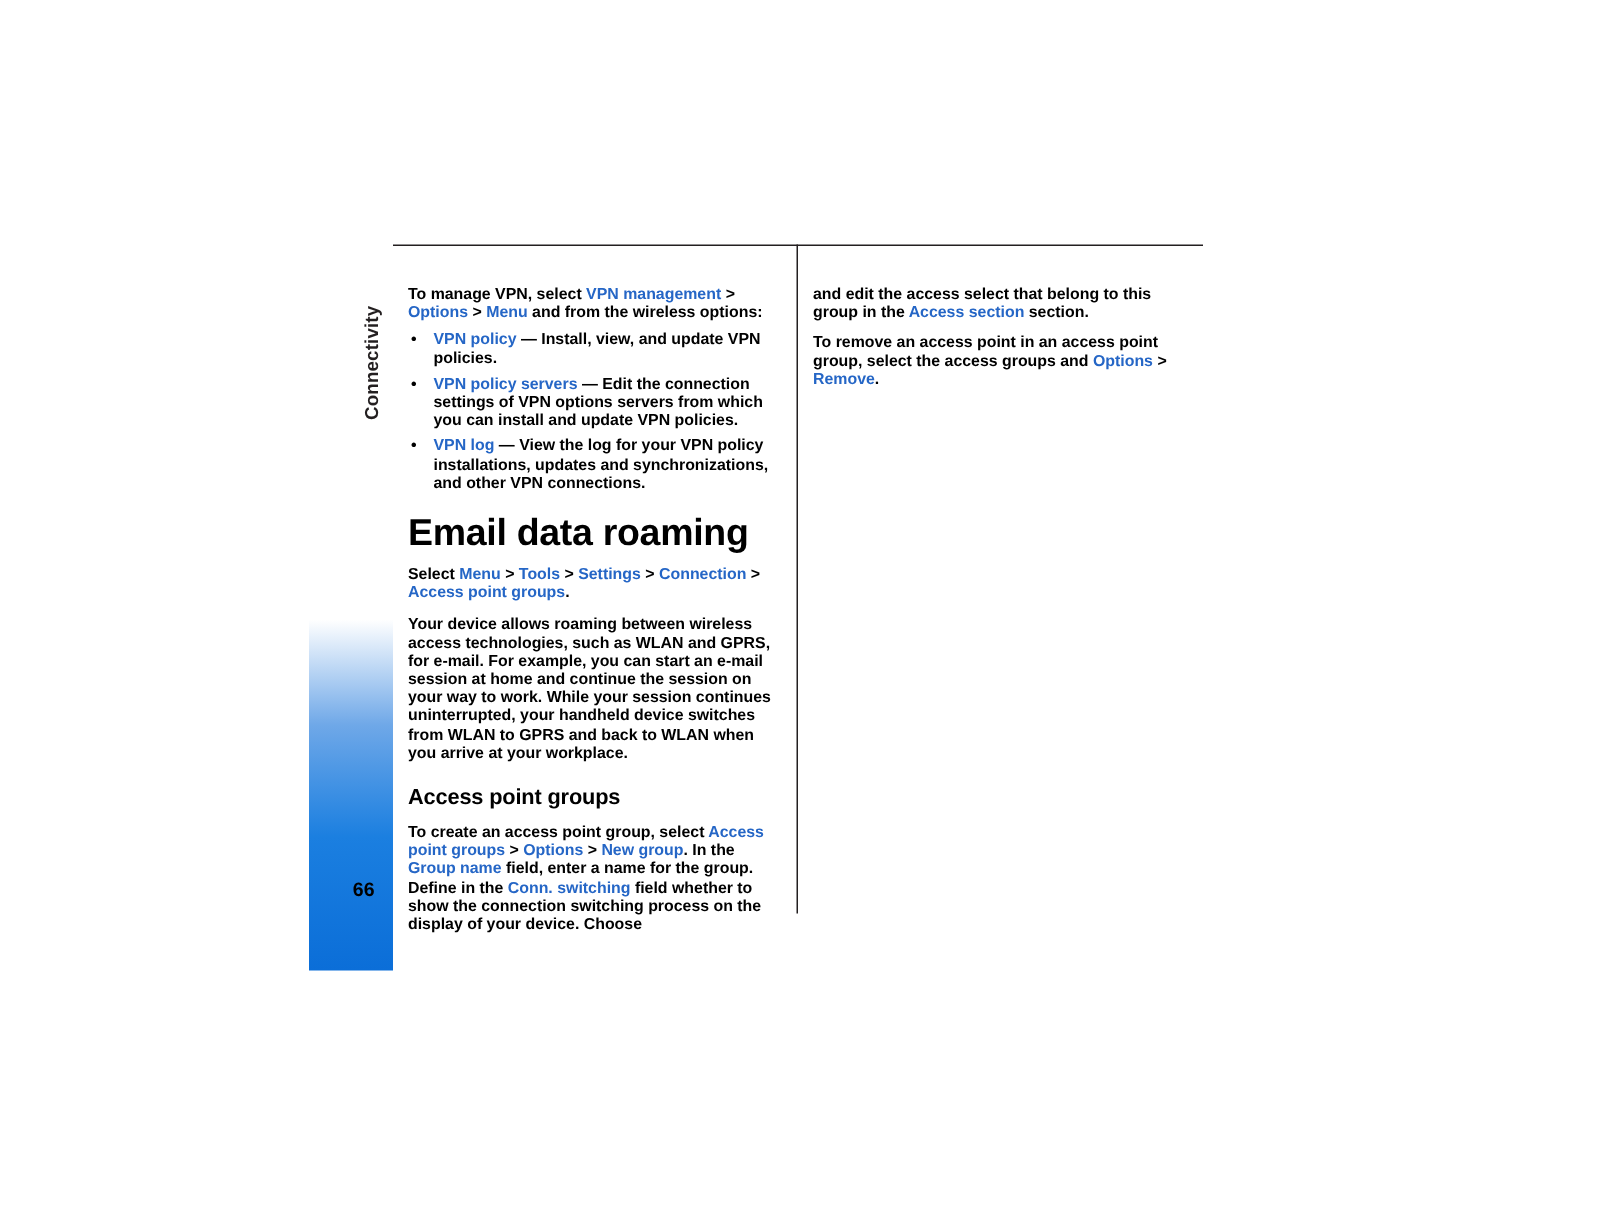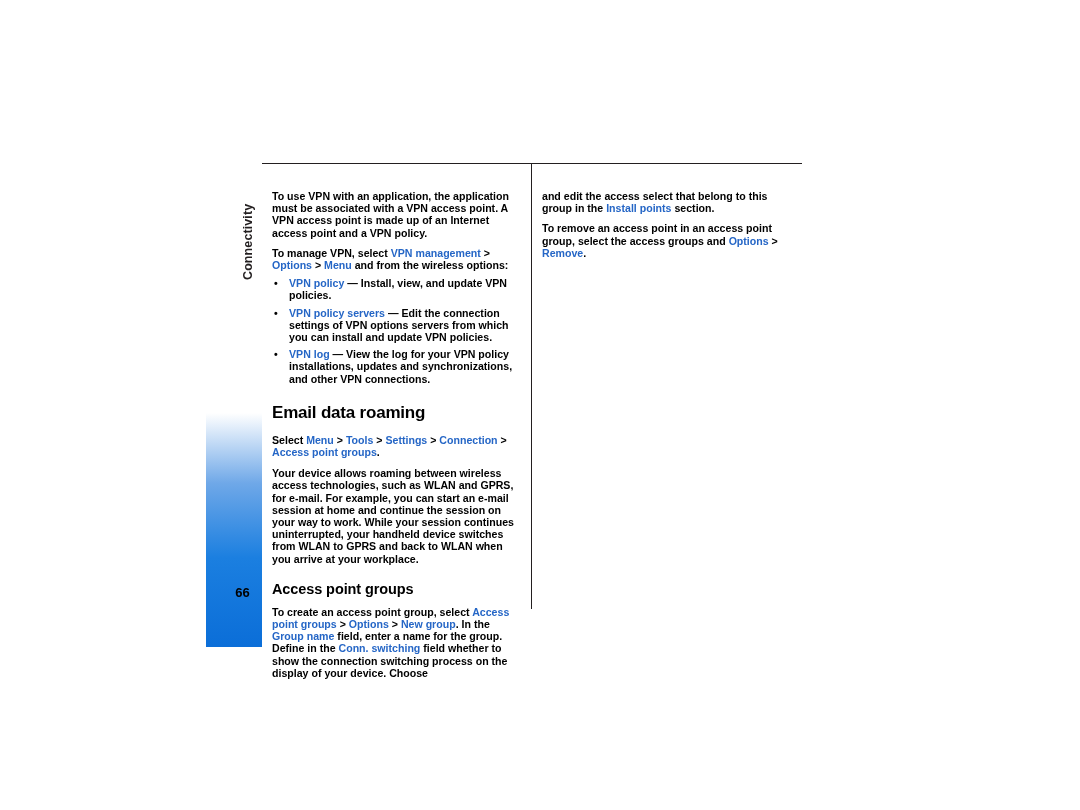--- a/index.html
+++ b/index.html
@@ -107,21 +107,21 @@
     font-weight: bold;
   }
   ul.bullets li .dot {
     position: absolute;
     left: 2px;
     top: 0px;
     font-weight: bold;
   }
 
   h1.heading {
-    font-size: 17px;
+    font-size: 25px;
     line-height: 23px;
     font-weight: bold;
     margin: 16px 0 10px 0;
     letter-spacing: -0.2px;
     color: #000000;
   }
   h2.subheading {
     font-size: 14.5px;
     line-height: 16px;
     font-weight: bold;
@@ -140,21 +140,20 @@
 
 <div id="chapter-label">
   <span>Connectivity</span>
 </div>
 
 <div id="top-rule"></div>
 <div id="col-divider"></div>
 
 <div class="column" id="col-left">
 
-  <p class="body-para">To use VPN with an application, the application must be associated with a VPN access point. A VPN access point is made up of an Internet access point and a VPN policy.</p>
 
   <p class="tight"><span class="b">To manage VPN, select </span><span class="blue">VPN management</span><span class="b"> &gt; </span><span class="blue">Options</span><span class="b"> &gt; </span><span class="blue">Menu</span><span class="b"> and from the wireless options:</span></p>
 
   <ul class="bullets">
     <li><span class="dot">•</span><span class="blue">VPN policy</span><span> — Install, view, and update VPN policies.</span></li>
     <li><span class="dot">•</span><span class="blue">VPN policy servers</span><span> — Edit the connection settings of VPN options servers from which you can install and update VPN policies.</span></li>
     <li><span class="dot">•</span><span class="blue">VPN log</span><span> — View the log for your VPN policy installations, updates and synchronizations, and other VPN connections.</span></li>
   </ul>
 
   <h1 class="heading">Email data roaming</h1>
@@ -164,17 +163,17 @@
   <p class="body-para">Your device allows roaming between wireless access technologies, such as WLAN and GPRS, for e-mail. For example, you can start an e-mail session at home and continue the session on your way to work. While your session continues uninterrupted, your handheld device switches from WLAN to GPRS and back to WLAN when you arrive at your workplace.</p>
 
   <h2 class="subheading">Access point groups</h2>
 
   <p><span class="b">To create an access point group, select </span><span class="blue">Access point groups</span><span class="b"> &gt; </span><span class="blue">Options</span><span class="b"> &gt; </span><span class="blue">New group</span><span class="b">. In the </span><span class="blue">Group name</span><span class="b"> field, enter a name for the group. Define in the </span><span class="blue">Conn. switching</span><span class="b"> field whether to show the connection switching process on the display of your device. Choose</span></p>
 
 </div>
 
 <div class="column" id="col-right">
 
-  <p><span class="b">and edit the access select that belong to this group in the </span><span class="blue">Install points</span><span class="b"> section.</span></p>
+  <p><span class="b">and edit the access select that belong to this group in the </span><span class="blue">Access section</span><span class="b"> section.</span></p>
 
   <p><span class="b">To remove an access point in an access point group, select the access groups and </span><span class="blue">Options</span><span class="b"> &gt; </span><span class="blue">Remove</span><span class="b">.</span></p>
 
 </div>
 
 </body></html>

